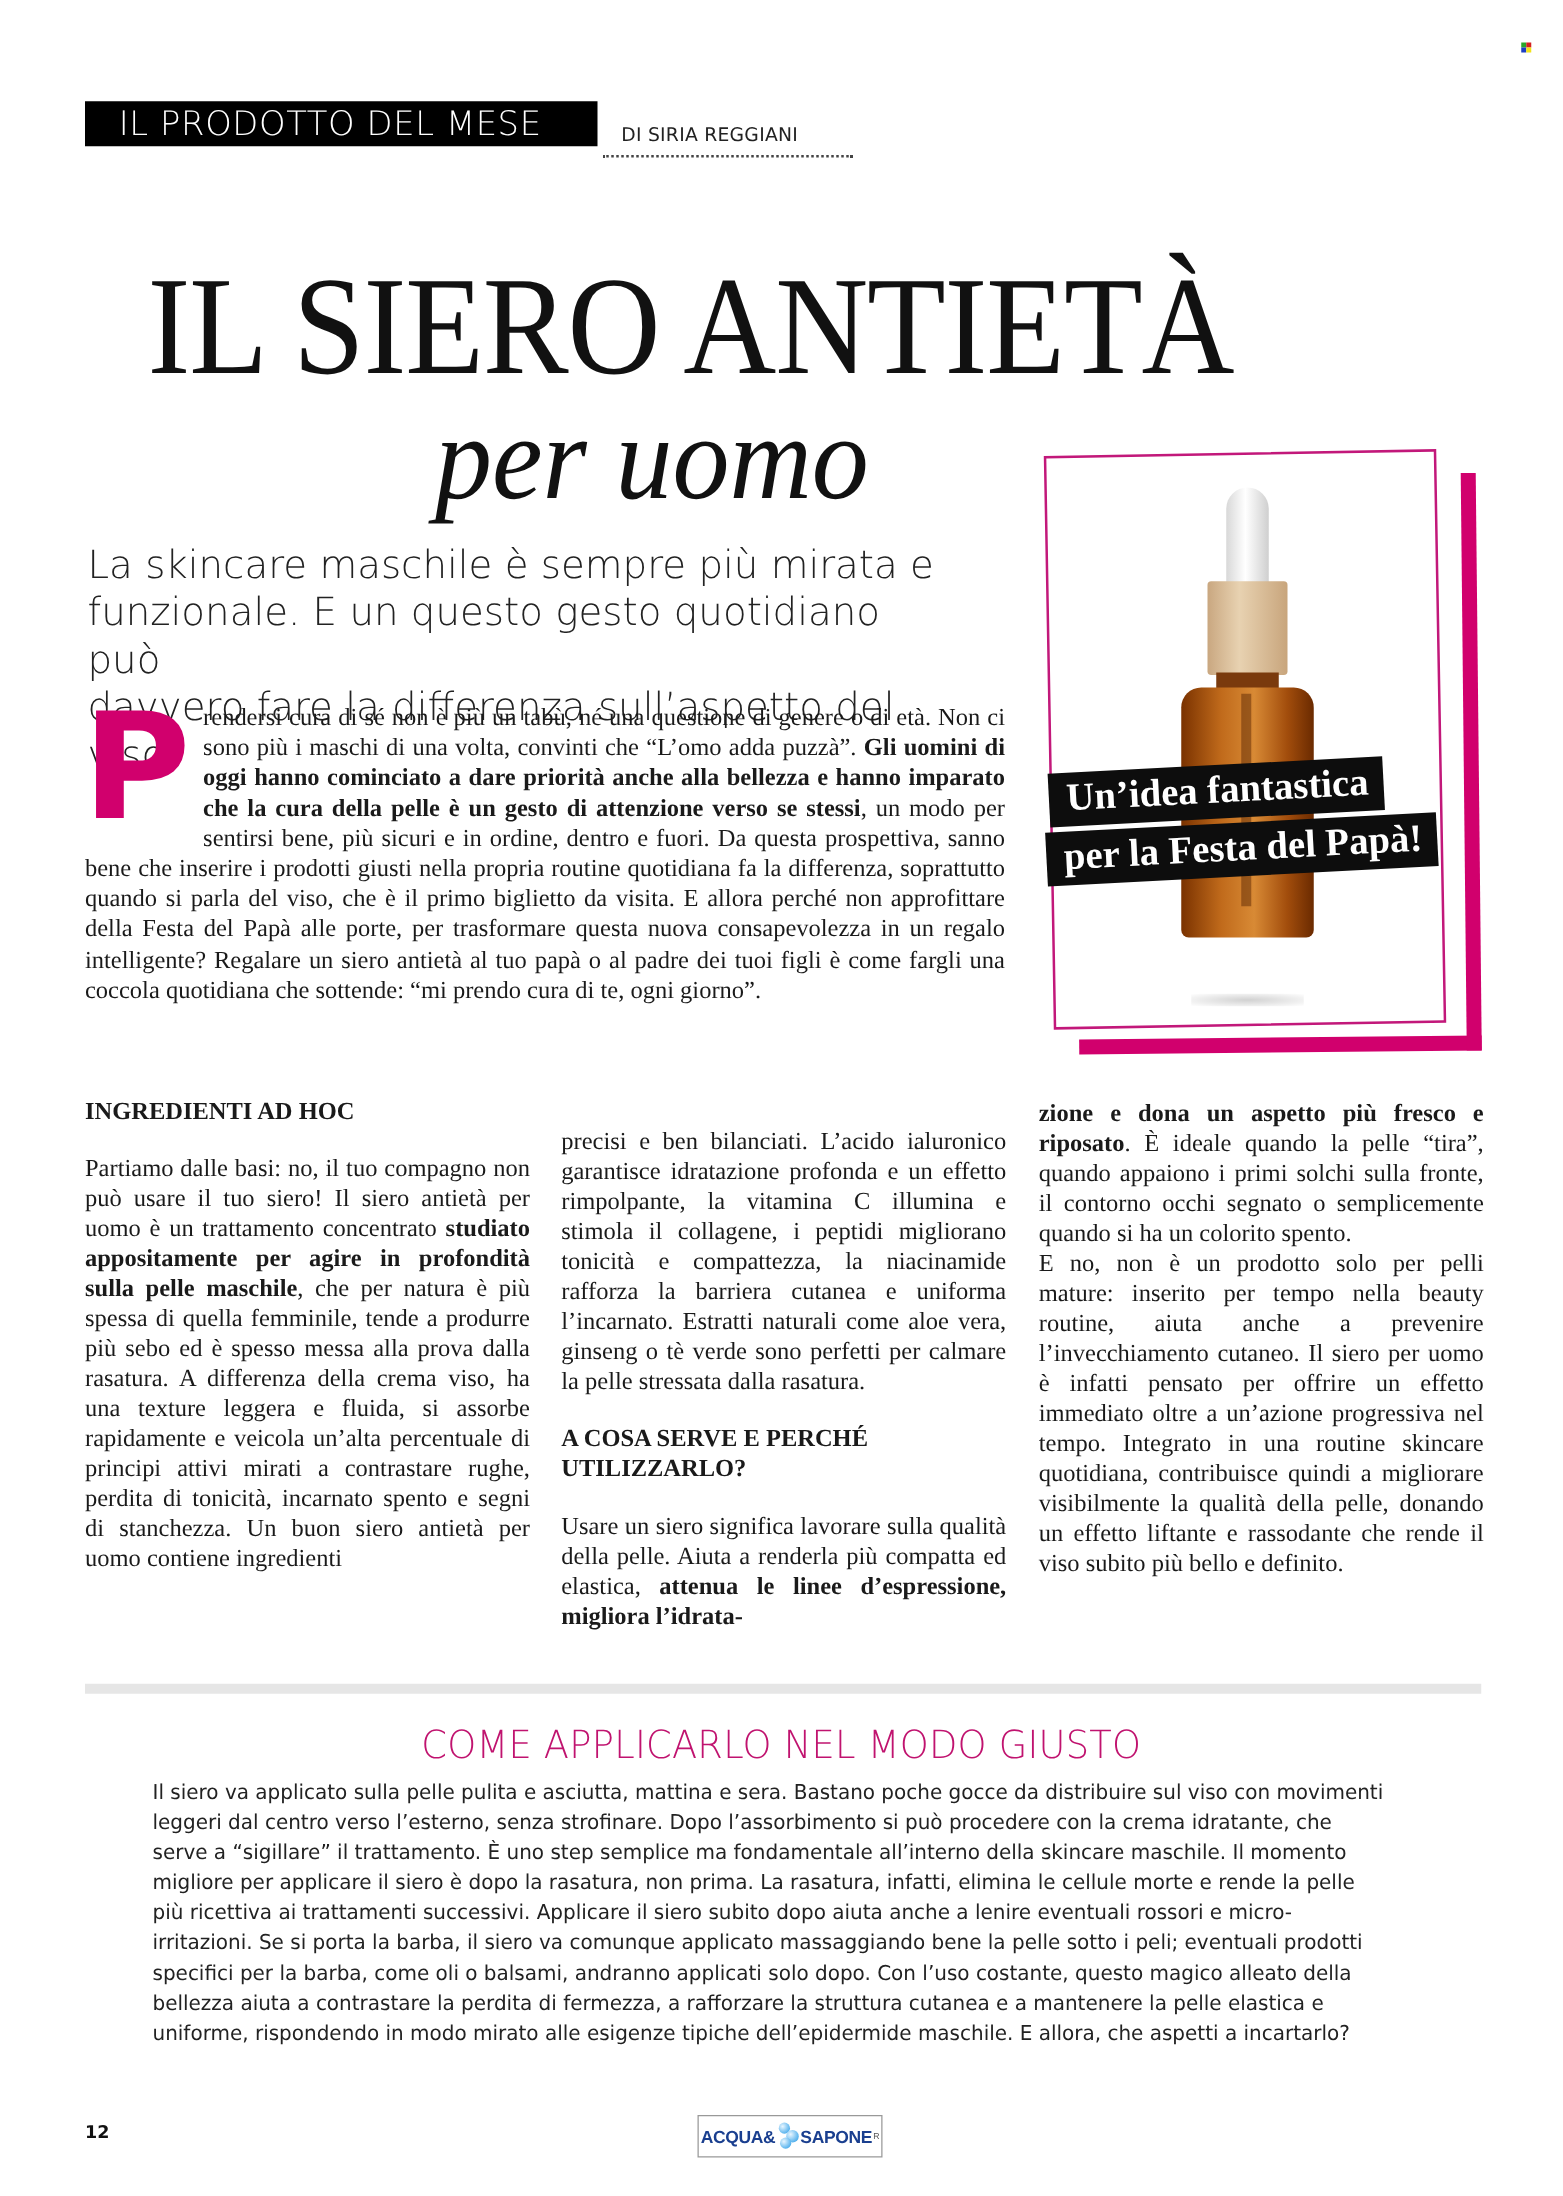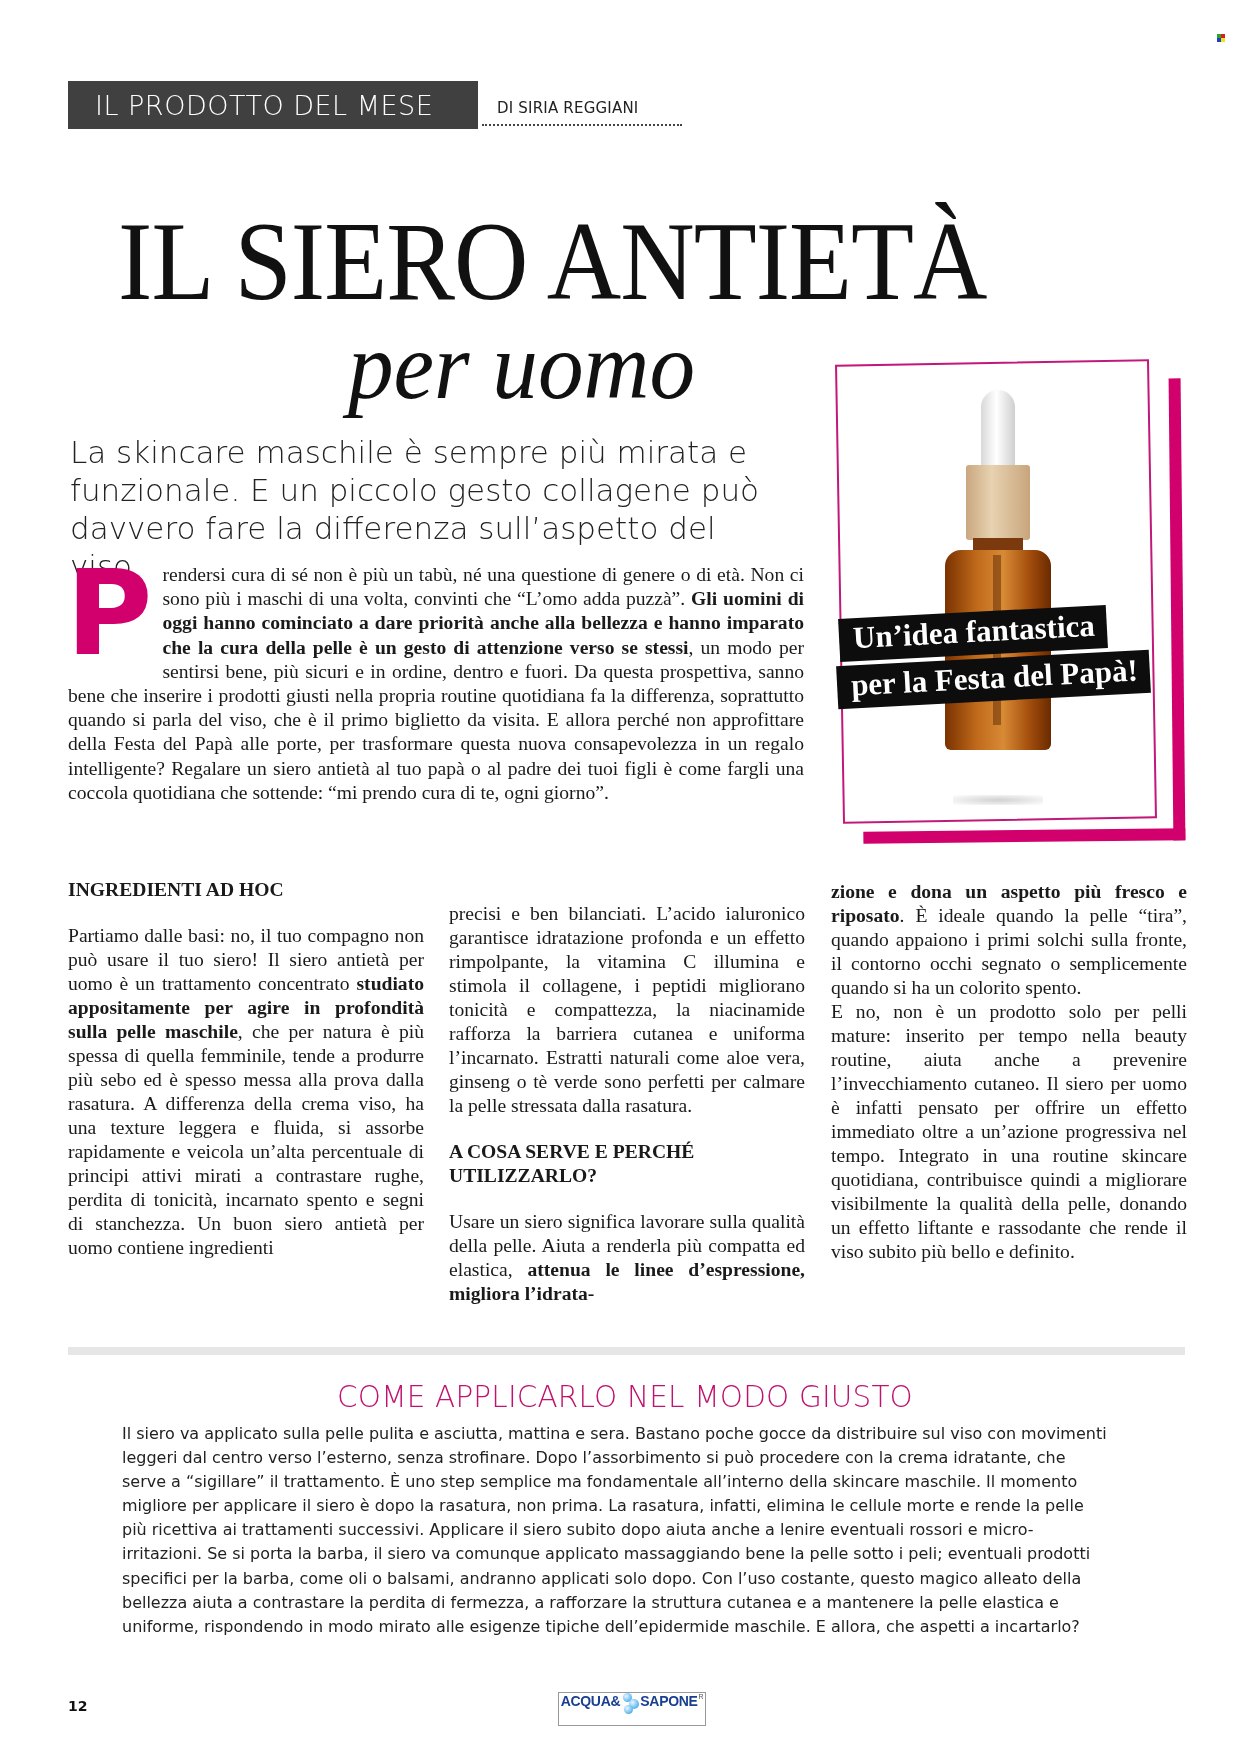--- a/index.html
+++ b/index.html
@@ -1,21 +1,21 @@
 <!DOCTYPE html>
 <html><head>
 <meta charset="utf-8">
 <style>
   html, body { margin: 0; padding: 0; background: #ffffff; }
   body { width: 1250px; height: 1757px; position: relative; overflow: hidden; font-family: "DejaVu Serif", serif; color: #1a1a1a; }
 
   .corner-mark { position: absolute; left: 1217px; top: 34px; width: 8px; height: 8px; display: grid; grid-template-columns: 4px 4px; grid-template-rows: 4px 4px; }
   .corner-mark span { display: block; }
 
-  .header-band { position: absolute; left: 68px; top: 81px; width: 410px; height: 48px; background: #404040; color: #fff; font-family: "DejaVu Sans", sans-serif; font-size: 27px; letter-spacing: 0.5px; display: flex; align-items: center; padding-left: 27px; box-sizing: border-box; font-weight: 300; }
+  .header-band { position: absolute; left: 68px; top: 81px; width: 410px; height: 36px; background: #000000; color: #fff; font-family: "DejaVu Sans", sans-serif; font-size: 27px; letter-spacing: 0.5px; display: flex; align-items: center; padding-left: 27px; box-sizing: border-box; font-weight: 300; }
   .byline { position: absolute; left: 497px; top: 99px; font-family: "DejaVu Sans", sans-serif; font-size: 15px; color: #222; letter-spacing: 0.2px; }
   .byline-dots { position: absolute; left: 482px; top: 124px; width: 200px; border-bottom: 2px dotted #444; }
 
   .title { position: absolute; left: 118px; top: 205px; font-family: "Liberation Serif", serif; font-size: 112px; line-height: 1; letter-spacing: -1px; transform: scaleX(0.92); transform-origin: left top; font-weight: normal; color: #111; white-space: nowrap; }
   .subtitle { position: absolute; left: 348px; top: 318px; font-family: "Liberation Serif", serif; font-style: italic; font-size: 96px; line-height: 1; color: #111; transform: scaleX(0.95); transform-origin: left top; white-space: nowrap; }
 
   .standfirst { position: absolute; left: 70px; top: 433px; width: 700px; font-family: "DejaVu Sans", sans-serif; font-size: 31px; line-height: 38px; color: #222; font-weight: 300; }
 
   .intro { position: absolute; left: 68px; top: 563px; width: 736px; font-family: "Liberation Serif", serif; font-size: 19.6px; line-height: 24.2px; color: #1a1a1a; text-align: justify; }
   .dropcap { float: left; font-family: "DejaVu Sans", sans-serif; font-weight: bold; font-size: 118px; line-height: 92px; color: #d1006d; margin: 4px 10px 0 -2px; height: 96px; }
@@ -42,21 +42,21 @@
   .col h3 { font-family: "Liberation Serif", serif; font-weight: bold; font-size: 19.6px; line-height: 24px; margin: 0 0 22px 0; text-align: left; }
   .col p { margin: 0; }
   .col2 h3 { margin-top: 22px; }
 
   .rule { position: absolute; left: 68px; top: 1347px; width: 1117px; height: 8px; background: #e6e6e6; }
 
   .how-title { position: absolute; left: 0; top: 1378px; width: 1250px; text-align: center; font-family: "DejaVu Sans", sans-serif; font-weight: 300; font-size: 31px; color: #c0136f; letter-spacing: 0.2px; transform: scaleX(0.95); }
   .how-body { position: absolute; left: 122px; top: 1422px; width: 1010px; font-family: "DejaVu Sans", sans-serif; font-size: 16.4px; line-height: 24.1px; color: #222; transform: scaleX(0.975); transform-origin: left top; }
 
   .page-num { position: absolute; left: 68px; top: 1698px; font-family: "DejaVu Sans", sans-serif; font-weight: bold; font-size: 14px; color: #111; }
-  .logo { position: absolute; left: 558px; top: 1692px; width: 148px; height: 34px; border: 1px solid #999; box-sizing: border-box; display: flex; justify-content: center; font-family: "Liberation Sans", sans-serif; font-weight: bold; font-size: 14px; color: #1a3f8f; letter-spacing: -0.3px; background: #fff; }
+  .logo { position: absolute; left: 558px; top: 1692px; width: 148px; height: 34px; border: 1px solid #999; box-sizing: border-box; display: flex; align-items: center; justify-content: center; font-family: "Liberation Sans", sans-serif; font-weight: bold; font-size: 14px; color: #1a3f8f; letter-spacing: -0.3px; background: #fff; }
   .logo .bubble { display: inline-block; width: 18px; height: 22px; margin: 0 1px; position: relative; }
   .logo .bubble i { position: absolute; border-radius: 50%; background: radial-gradient(circle at 35% 35%, #e9f6ff, #59b4ee 70%, #2a86cc); }
   .logo sup { font-size: 7px; color: #555; margin-left: 1px; font-weight: normal; }
 </style>
 </head>
 <body>
 
 <div class="corner-mark">
   <span style="background:#2aa52a"></span>
     <span style="background:#d42020"></span>
@@ -68,21 +68,21 @@
   <span>IL PRODOTTO DEL MESE</span>
 </div>
 <div class="byline">DI SIRIA REGGIANI</div>
 <div class="byline-dots"></div>
 
 <h1 class="title" style="margin:0">IL SIERO ANTIETÀ</h1>
 <div class="subtitle">per uomo</div>
 
 <div class="standfirst">
   <div>La skincare maschile è sempre più mirata e</div>
-  <div>funzionale. E un piccolo gesto collagene può</div>
+  <div>funzionale. E un questo gesto quotidiano può</div>
   <div>davvero fare la differenza sull’aspetto del viso</div>
 </div>
 
 <div class="intro">
   <span class="dropcap">P</span><span>rendersi cura di sé non è più un tabù, né una questione di genere o di età. Non ci sono più i maschi di una volta, convinti che “L’omo adda puzzà”. </span><b>Gli uomini di oggi hanno cominciato a dare priorità anche alla bellezza e hanno imparato che la cura della pelle è un gesto di attenzione verso se stessi</b><span>, un modo per sentirsi bene, più sicuri e in ordine, dentro e fuori. Da questa prospettiva, sanno bene che inserire i prodotti giusti nella propria routine quotidiana fa la differenza, soprattutto quando si parla del viso, che è il primo biglietto da visita. E allora perché non approfittare della Festa del Papà alle porte, per trasformare questa nuova consapevolezza in un regalo intelligente? Regalare un siero antietà al tuo papà o al padre dei tuoi figli è come fargli una coccola quotidiana che sottende: “mi prendo cura di te, ogni giorno”.</span>
 </div>
 
 <div class="photo-wrap">
   <div class="photo-shadow"></div>
   <div class="photo-frame"></div>

